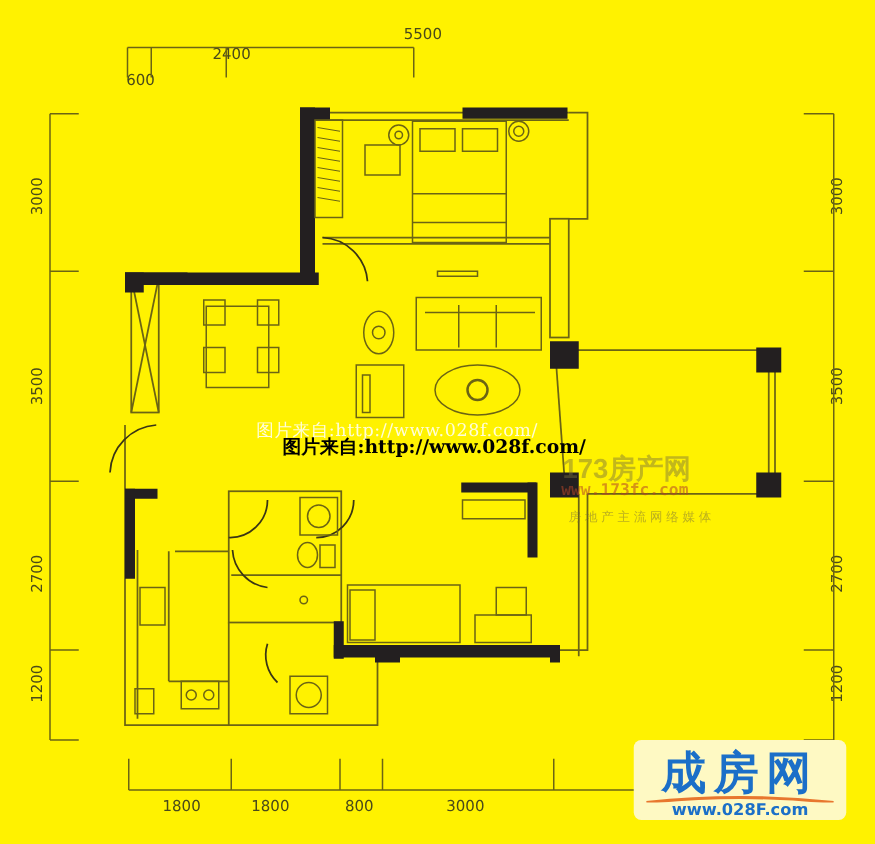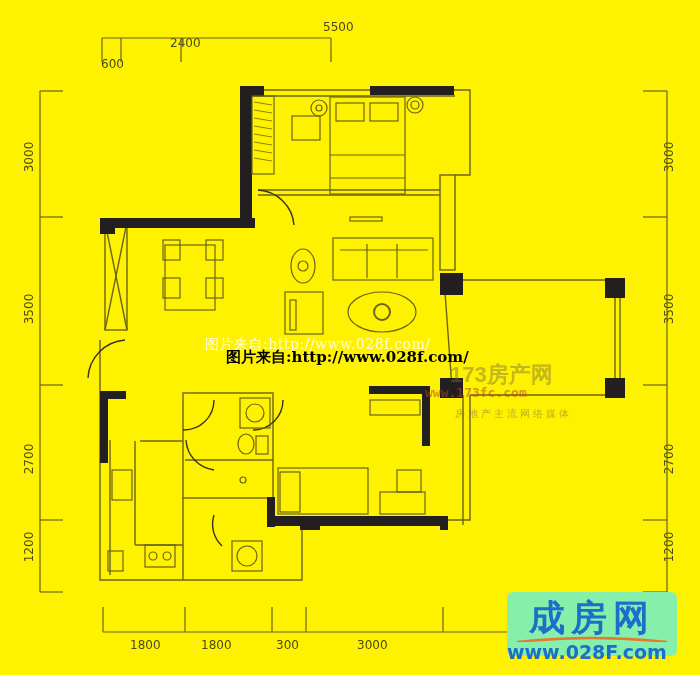--- a/index.html
+++ b/index.html
@@ -19,54 +19,54 @@
   }
   .wm2 {
     position: absolute; left: 226px; top: 348px; font-family: "DejaVu Serif", serif;
     font-size: 15px; color: #000; font-weight: bold; white-space: nowrap;
   }
   .wm3 {
     position: absolute; left: 450px; top: 360px; font-family: Liberation Sans, sans-serif;
     font-size: 22px; color: rgba(120,110,60,0.45); font-weight: bold; white-space: nowrap; text-align: right;
   }
   .wm4 {
-    position: absolute; left: 425px; top: 385px; font-family: "DejaVu Sans Mono", monospace;
+    position: absolute; left: 449px; top: 385px; font-family: "DejaVu Sans Mono", monospace;
     font-size: 13px; color: rgba(180,70,40,0.55); font-weight: bold; white-space: nowrap;
   }
   .wm5 {
     position: absolute; left: 455px; top: 407px; font-family: "DejaVu Sans", sans-serif;
     font-size: 10px; color: rgba(120,110,60,0.5); white-space: nowrap; letter-spacing: 3px;
   }
   .logo {
     position: absolute; left: 507px; top: 592px; width: 170px; height: 64px;
-    background: #86efac; border-radius: 6px;
+    background: #fef9c3; border-radius: 6px;
   }
   .logo-title {
     position: absolute; left: 0; top: 2px; width: 170px; text-align: center;
     font-size: 36px; font-weight: bold; color: #1b6fc8; letter-spacing: 6px;
     font-family: "DejaVu Sans", sans-serif;
   }
   .logo-arc {
     position: absolute; left: 10px; top: 44px; width: 150px; height: 6px;
   }
   .logo-url {
-    position: absolute; left: 0; top: 49px; width: 170px; text-align: left;
-    font-size: 19px; font-weight: bold; color: #1b6fc8; font-family: "DejaVu Sans", sans-serif;
+    position: absolute; left: 0; top: 49px; width: 170px; text-align: center;
+    font-size: 13px; font-weight: bold; color: #1b6fc8; font-family: "DejaVu Sans", sans-serif;
   }
 </style>
 </head>
 <body>
 
 <div class="dim-text" style="left:101px;top:20px;margin-top:37px;">600</div>
 <div class="dim-text" style="left:170px;top:36px;">2400</div>
 <div class="dim-text" style="left:323px;top:20px;">5500</div>
 
 <div class="dim-text" style="left:130px;top:638px;">1800</div>
 <div class="dim-text" style="left:201px;top:638px;">1800</div>
-<div class="dim-text" style="left:276px;top:638px;">300</div>
+<div class="dim-text" style="left:276px;top:638px;">800</div>
 <div class="dim-text" style="left:357px;top:638px;">3000</div>
 
 <div class="dim-text vert" style="left:14px;top:150px;">3000</div>
 <div class="dim-text vert" style="left:14px;top:302px;">3500</div>
 <div class="dim-text vert" style="left:14px;top:452px;">2700</div>
 <div class="dim-text vert" style="left:14px;top:540px;">1200</div>
 
 <div class="dim-text vert" style="left:654px;top:150px;">3000</div>
 <div class="dim-text vert" style="left:654px;top:302px;">3500</div>
 <div class="dim-text vert" style="left:654px;top:452px;">2700</div>

